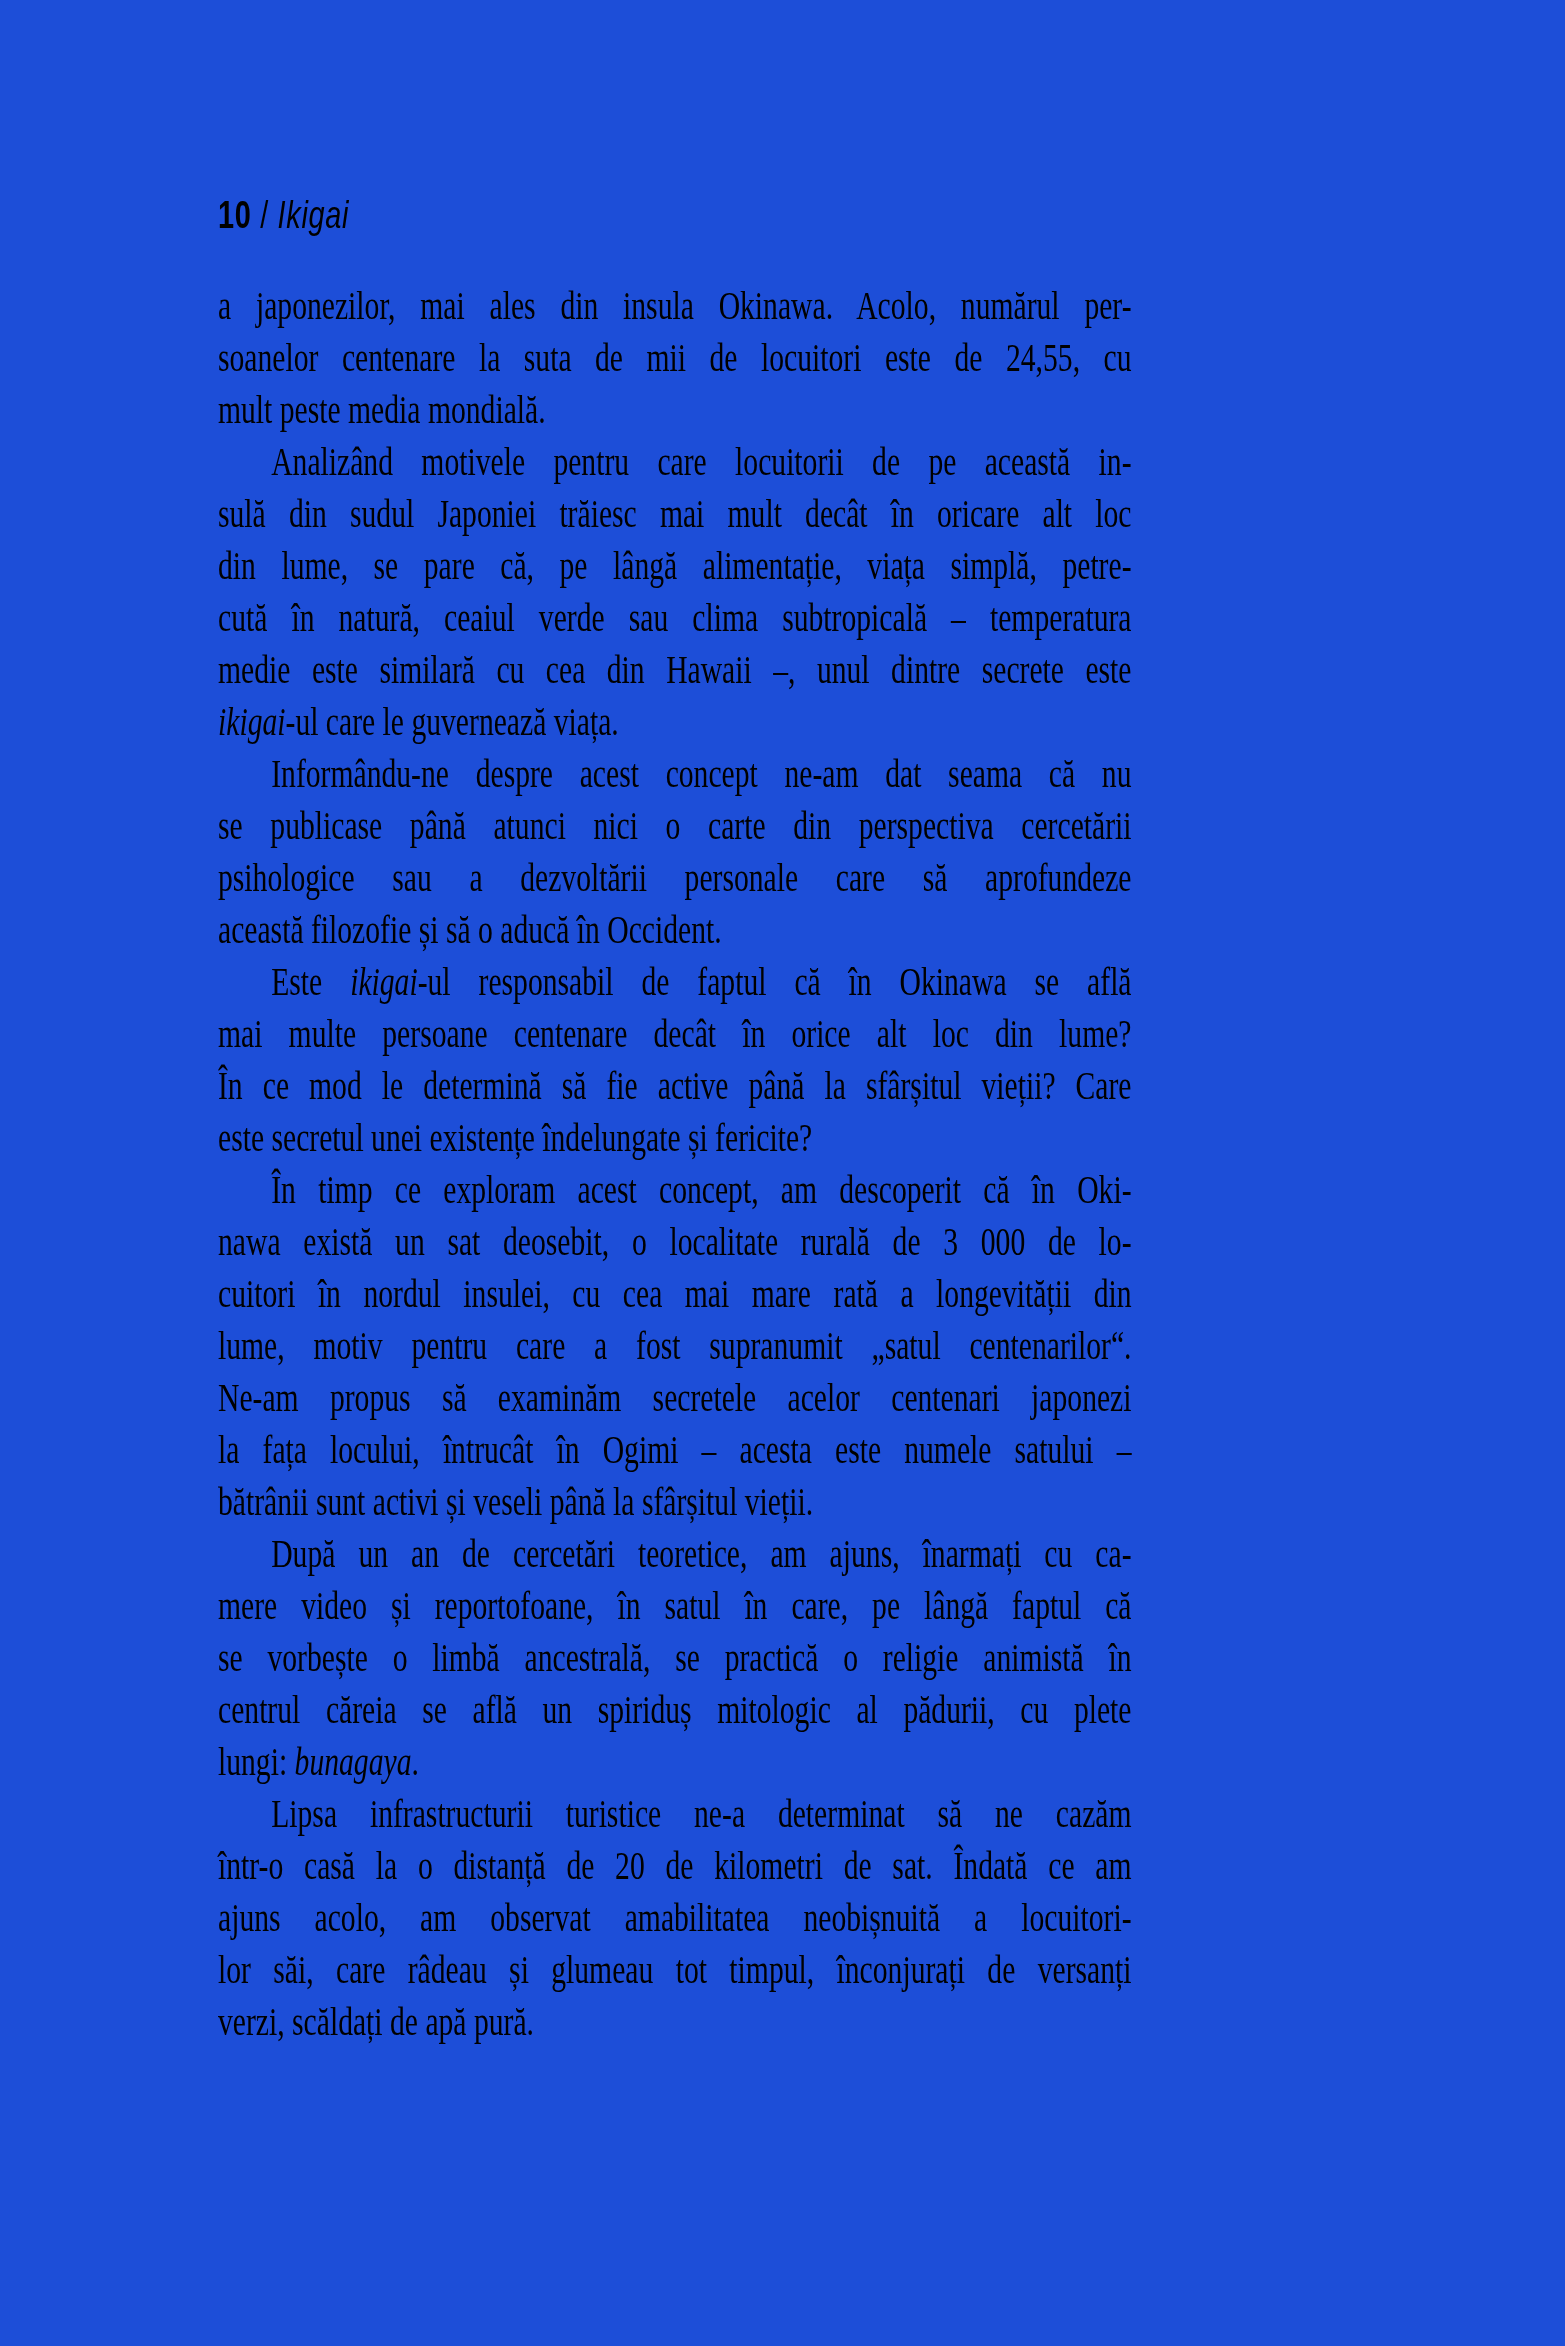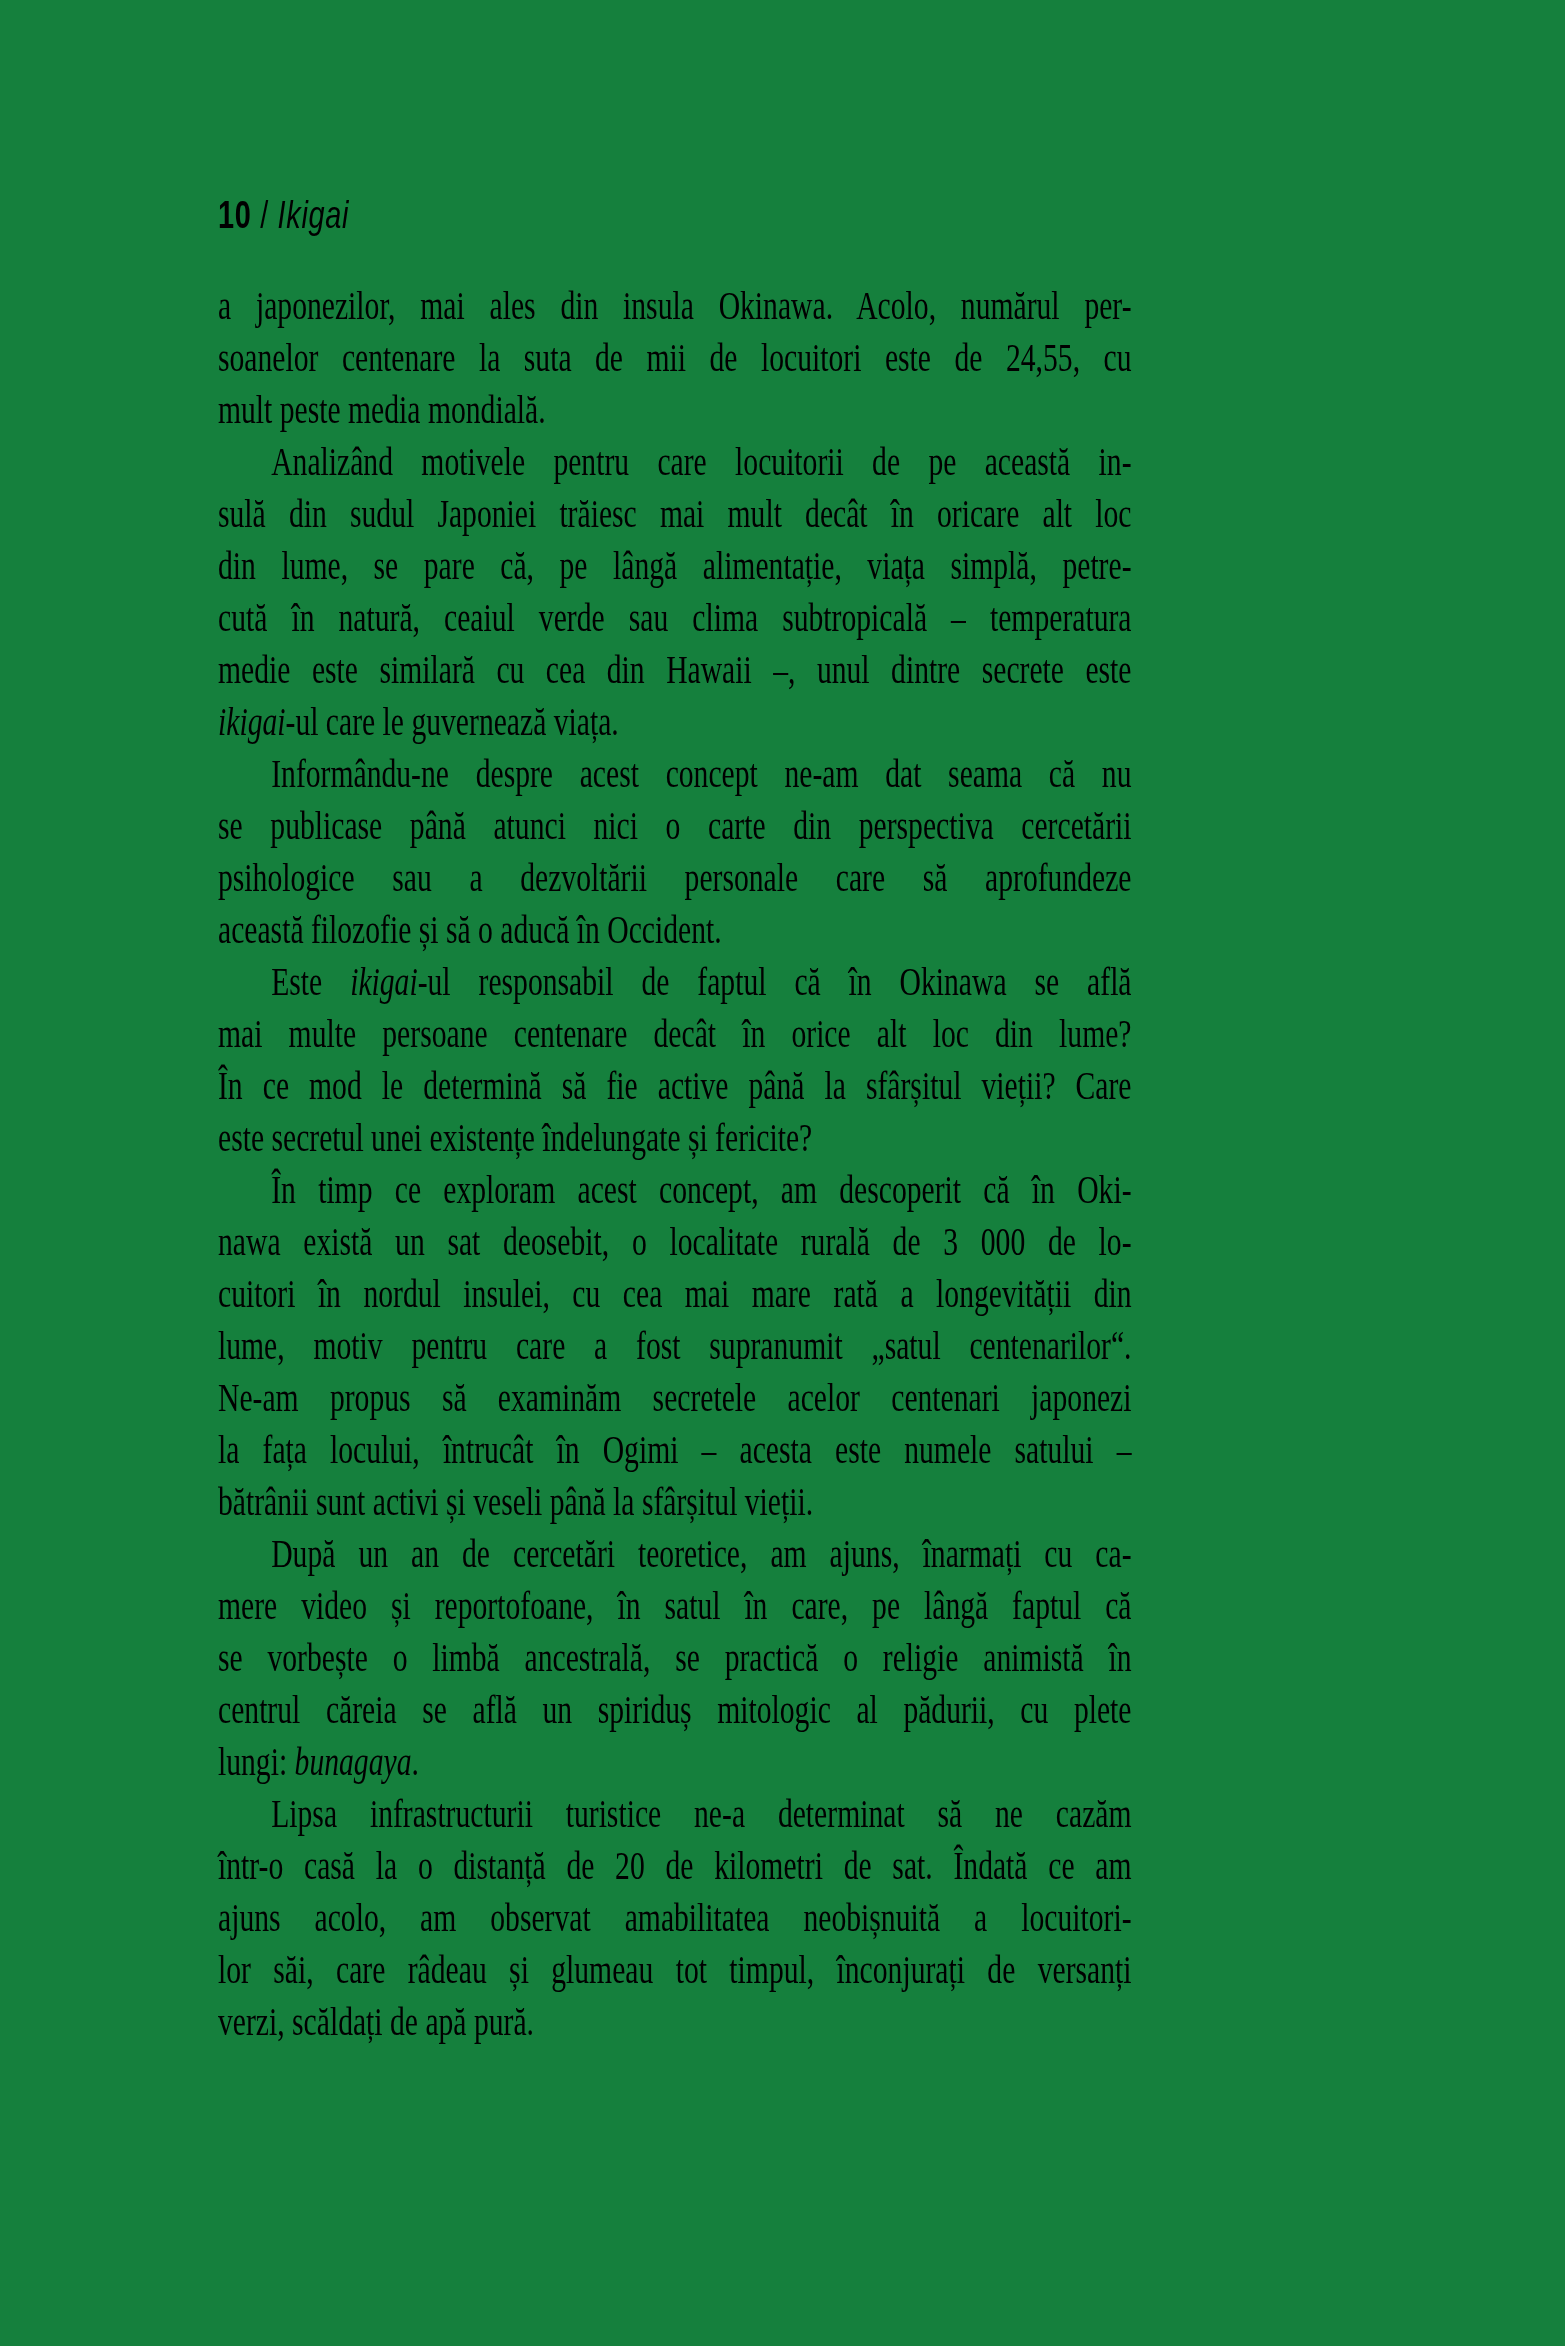--- a/index.html
+++ b/index.html
@@ -1,21 +1,21 @@
 <!DOCTYPE html>
 <html style="font-size:15px"><head>
 <meta charset="utf-8">
 <style>
   * { margin: 0; padding: 0; box-sizing: border-box; }
   html, body { background: #e8e8e8; }
   .page {
     position: relative;
     width: 1565px;
     height: 2347px;
-    background: #15803d;
+    background: #1d4ed8;
     overflow: hidden;
     color: #000;
     font-family: "Liberation Serif", serif;
   }
   .scale-wrap {
     position: absolute;
     left: 218px;
     top: 194px;
     width: 1202px;
     transform: scaleX(0.76);

